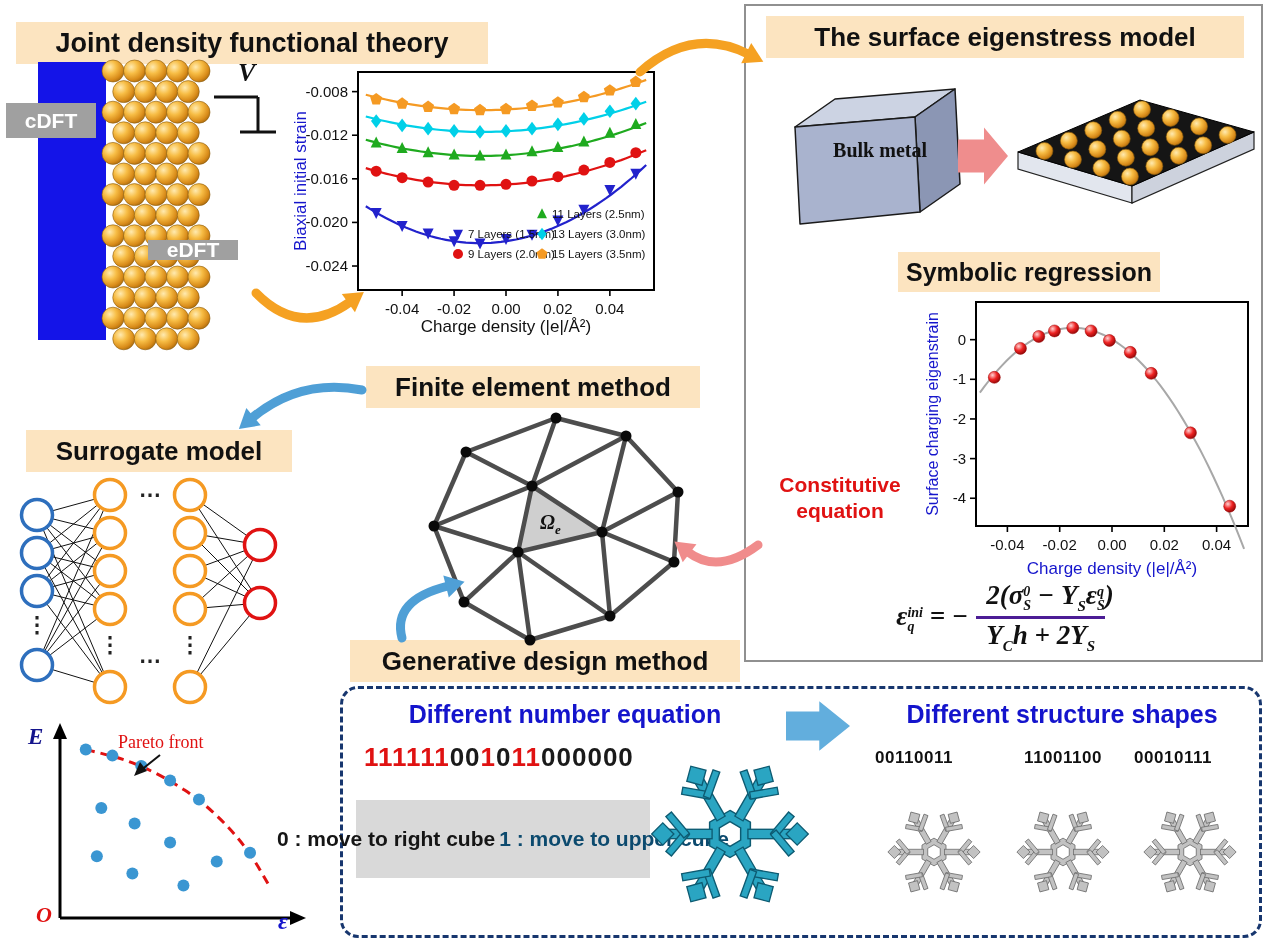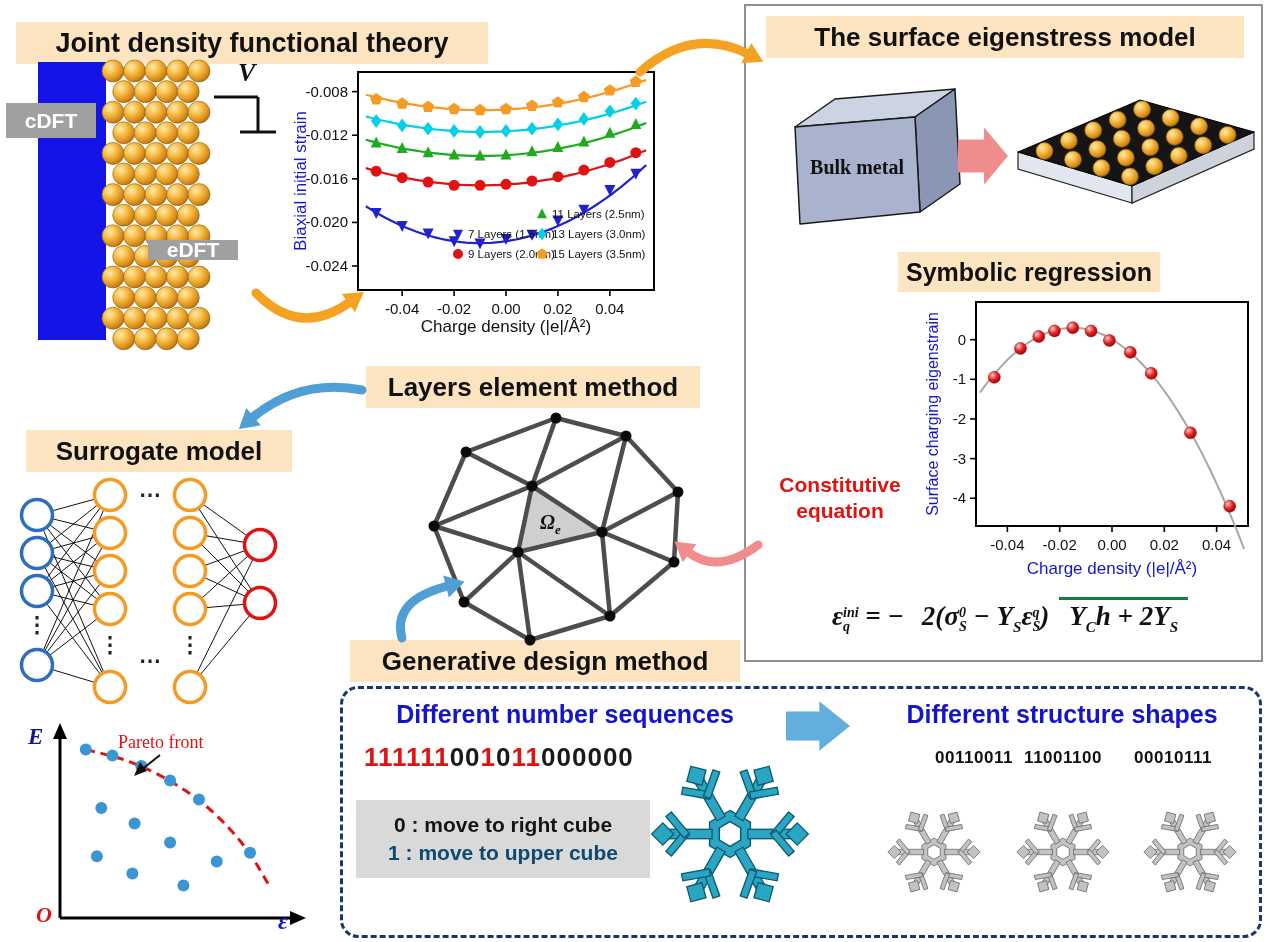--- a/index.html
+++ b/index.html
@@ -10,29 +10,29 @@
             font-weight:bold;color:#111;white-space:nowrap}
   .graybox{position:absolute;background:#a0a0a0;color:#fff;display:flex;align-items:center;justify-content:center;
            font-weight:bold;font-size:21px}
   .bluetitle{position:absolute;color:#1414cc;font-weight:bold;font-size:25px;text-align:center;white-space:nowrap}
   .panel{position:absolute;border:2.5px solid #909090;background:transparent}
   .dashedbox{position:absolute;border:3.5px dashed #17366e;border-radius:18px}
   .serif{font-family:"Liberation Serif",serif}
   .vlab{position:absolute;font-family:"Liberation Serif",serif;font-style:italic;font-weight:bold;font-size:26px}
   .constit{position:absolute;color:#e01212;font-weight:bold;font-size:21px;line-height:26px;text-align:center}
   .seq{position:absolute;font-weight:bold;font-size:26px;letter-spacing:1px;white-space:nowrap}
-  .rulesbox{position:absolute;background:#d9d9d9;display:flex;flex-direction:column;justify-content:center;
+  .rulesbox{position:absolute;background:#d9d9d9;display:flex;flex-direction:row;justify-content:center;
             align-items:center;gap:4px}
   .rule0{font-weight:bold;font-size:21px;color:#151515;white-space:nowrap}
   .rule1{font-weight:bold;font-size:21px;color:#0c4a6e;white-space:nowrap}
   .binlabel{position:absolute;font-weight:bold;font-size:17px;text-align:center;letter-spacing:0.5px}
   .eq{position:absolute;display:flex;align-items:center;justify-content:center;
       font-family:"Liberation Serif",serif;font-style:italic;font-weight:bold;font-size:27px;color:#111}
-  .eq .frac{display:inline-flex;flex-direction:row;align-items:flex-end;margin-left:8px}
-  .eq .den{border-top:3px solid #15803d}
+  .eq .frac{display:inline-flex;flex-direction:column;align-items:flex-start;margin-left:8px}
+  .eq .den{border-top:3px solid #4c1d95}
   .eq .num,.eq .den{padding:1px 10px;white-space:nowrap}
   .eq .sb{font-size:15px;vertical-align:-7px}
   .eq .ss{display:inline-block;vertical-align:-6px;text-align:left;font-size:14px;line-height:1.0}
   .eq .ss div{height:14px}
   svg{position:absolute;overflow:visible}
   #overlay{pointer-events:none;z-index:50}
 </style>
 </head>
 <body>
 
@@ -45,21 +45,21 @@
   <div class="titlebox" style="left:16px;top:22px;width:472px;height:42px;font-size:27px">
       <span>Joint density functional theory</span>
     </div>
   <div class="titlebox" style="left:766px;top:16px;width:478px;height:42px;font-size:26px">
       <span>The surface eigenstress model</span>
     </div>
   <div class="titlebox" style="left:898px;top:252px;width:262px;height:40px;font-size:25px">
       <span>Symbolic regression</span>
     </div>
   <div class="titlebox" style="left:366px;top:366px;width:334px;height:42px;font-size:26px">
-      <span>Layers element method</span>
+      <span>Finite element method</span>
     </div>
   <div class="titlebox" style="left:26px;top:430px;width:266px;height:42px;font-size:26px">
       <span>Surrogate model</span>
     </div>
   <div class="titlebox" style="left:350px;top:640px;width:390px;height:42px;font-size:26px">
       <span>Generative design method</span>
     </div>
 
   <div class="abs" style="left:38px;top:62px;width:68px;height:278px;background:#1414e8"></div>
   <svg id="atoms-svg" style="left:100px;top:56px" width="116" height="296">
@@ -240,21 +240,21 @@
       <text x="264" y="178" font-size="11.5" fill="#111">13 Layers (3.0nm)</text>
       <polygon points="254.0,188.3 259.5,192.2 257.4,198.7 250.6,198.7 248.5,192.2" fill="#f59a23"></polygon>
       <text x="264" y="198" font-size="11.5" fill="#111">15 Layers (3.5nm)</text>
     </svg>
 
   <svg style="left:768px;top:62px" width="210" height="170">
     <polygon points="27,65 147,55 187,27 67,37" fill="#ccd3e3" stroke="#1a1a1a" stroke-width="1.5" stroke-linejoin="round"></polygon>
     <polygon points="147,55 187,27 192,122 152,150" fill="#8b96b4" stroke="#1a1a1a" stroke-width="1.5" stroke-linejoin="round"></polygon>
     <polygon points="27,65 147,55 152,150 32,162" fill="#a9b3ce" stroke="#1a1a1a" stroke-width="1.5" stroke-linejoin="round"></polygon>
   </svg>
-  <div class="abs serif" style="left:787px;top:156px;width:140px;text-align:center;font-weight:bold;font-size:20px"><span>Bulk metal</span></div>
+  <div class="abs serif" style="left:787px;top:139px;width:140px;text-align:right;font-weight:bold;font-size:20px"><span>Bulk metal</span></div>
 
   <svg id="plate-svg" style="left:996px;top:78px" width="270" height="132">
       <defs>
         <radialGradient id="goldP" cx="35%" cy="32%" r="75%">
           <stop offset="0%" stop-color="#ffeab0"></stop>
           <stop offset="40%" stop-color="#f7bd45"></stop>
           <stop offset="78%" stop-color="#d98c1a"></stop>
           <stop offset="100%" stop-color="#a96a0e"></stop>
         </radialGradient>
       </defs>
@@ -456,21 +456,21 @@
       <circle cx="175.44" cy="172.48" r="6" fill="#3a96d2"></circle>
       <circle cx="208.74" cy="148.4" r="6" fill="#3a96d2"></circle>
       <line x1="152" y1="42" x2="132" y2="58" stroke="#111" stroke-width="2"></line>
       <polygon points="126,63 139,58 132,49" fill="#111"></polygon>
     </svg>
   <span class="abs serif" style="left:28px;top:724px;font-weight:bold;font-style:italic;font-size:23px;color:#14148c">E</span>
   <span class="abs serif" style="left:36px;top:902px;font-weight:bold;font-style:italic;font-size:22px;color:#e01212">O</span>
   <span class="abs serif" style="left:278px;top:908px;font-weight:bold;font-style:italic;font-size:24px;color:#1414cc">ε</span>
   <span class="abs serif" style="left:118px;top:732px;font-weight:normal;font-size:18px;color:#e01212">Pareto front</span>
 
-  <div class="bluetitle" style="left:360px;top:700px;width:410px"><span>Different number sequences</span></div>
+  <div class="bluetitle" style="left:360px;top:700px;width:410px"><span>Different number equation</span></div>
   <div class="bluetitle" style="left:862px;top:700px;width:400px"><span>Different structure shapes</span></div>
 
   <div class="seq" id="binary-seq" style="left:364px;top:742px"><span style="color: rgb(224, 18, 18);">1</span><span style="color: rgb(224, 18, 18);">1</span><span style="color: rgb(224, 18, 18);">1</span><span style="color: rgb(224, 18, 18);">1</span><span style="color: rgb(224, 18, 18);">1</span><span style="color: rgb(224, 18, 18);">1</span><span style="color: rgb(26, 26, 26);">0</span><span style="color: rgb(26, 26, 26);">0</span><span style="color: rgb(224, 18, 18);">1</span><span style="color: rgb(26, 26, 26);">0</span><span style="color: rgb(224, 18, 18);">1</span><span style="color: rgb(224, 18, 18);">1</span><span style="color: rgb(26, 26, 26);">0</span><span style="color: rgb(26, 26, 26);">0</span><span style="color: rgb(26, 26, 26);">0</span><span style="color: rgb(26, 26, 26);">0</span><span style="color: rgb(26, 26, 26);">0</span><span style="color: rgb(26, 26, 26);">0</span></div>
 
   <div class="rulesbox" style="left:356px;top:800px;width:294px;height:78px">
     <div class="rule0">0 : move to right cube</div>
     <div class="rule1">1 : move to upper cube</div>
   </div>
 
   <svg id="flake-main" style="left:630px;top:736px" width="200" height="200">
@@ -508,21 +508,21 @@
         </g>
         <g transform="rotate(300)">
           <rect x="16" y="-4.2" width="44" height="8.4" fill="#2aa5c2" stroke="#0d5b72" stroke-width="1.2"></rect>
           <rect x="38" y="-3.2" width="25" height="6.4" fill="#2aa5c2" stroke="#0d5b72" stroke-width="1.2" transform="rotate(-50 40 0)"></rect>
           <rect x="38" y="-3.2" width="25" height="6.4" fill="#2aa5c2" stroke="#0d5b72" stroke-width="1.2" transform="rotate(50 40 0)"></rect>
           <rect x="53" y="-7" width="14" height="14" fill="#2aa5c2" stroke="#0d5b72" stroke-width="1.2" transform="rotate(45 60 0)"></rect>
         </g>
       </g>
     </svg>
 
-  <div class="binlabel" style="left:908px;top:748px;width:132px"><span>00110011</span></div>
+  <div class="binlabel" style="left:848px;top:748px;width:132px"><span>00110011</span></div>
   <div class="binlabel" style="left:997px;top:748px;width:132px"><span>11001100</span></div>
   <div class="binlabel" style="left:1107px;top:748px;width:132px"><span>00010111</span></div>
 
   <svg id="flake-1" style="left:870px;top:778px" width="128" height="150">
       <g transform="translate(64,74) scale(0.66)">
         <path d="M0.0,-21.0L18.2,-10.5L18.2,10.5L0.0,21.0L-18.2,10.5L-18.2,-10.5Z M0.0,-11.0L9.5,-5.5L9.5,5.5L0.0,11.0L-9.5,5.5L-9.5,-5.5Z " fill="#c2c2c2" stroke="#6e6e6e" stroke-width="1.3" fill-rule="evenodd"></path>
         <g transform="rotate(0)">
           <rect x="16" y="-4.2" width="44" height="8.4" fill="#c2c2c2" stroke="#6e6e6e" stroke-width="1.2"></rect>
           <rect x="38" y="-3.2" width="25" height="6.4" fill="#c2c2c2" stroke="#6e6e6e" stroke-width="1.2" transform="rotate(-50 40 0)"></rect>
           <rect x="38" y="-3.2" width="25" height="6.4" fill="#c2c2c2" stroke="#6e6e6e" stroke-width="1.2" transform="rotate(50 40 0)"></rect>

